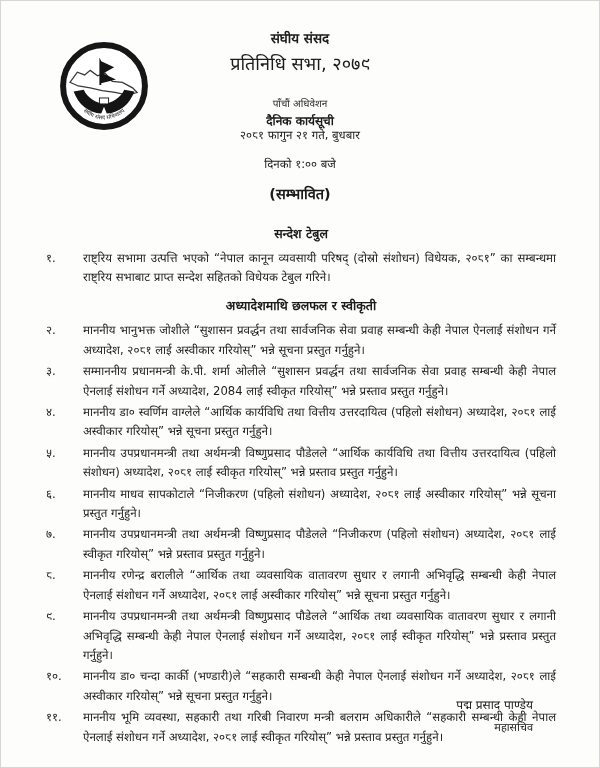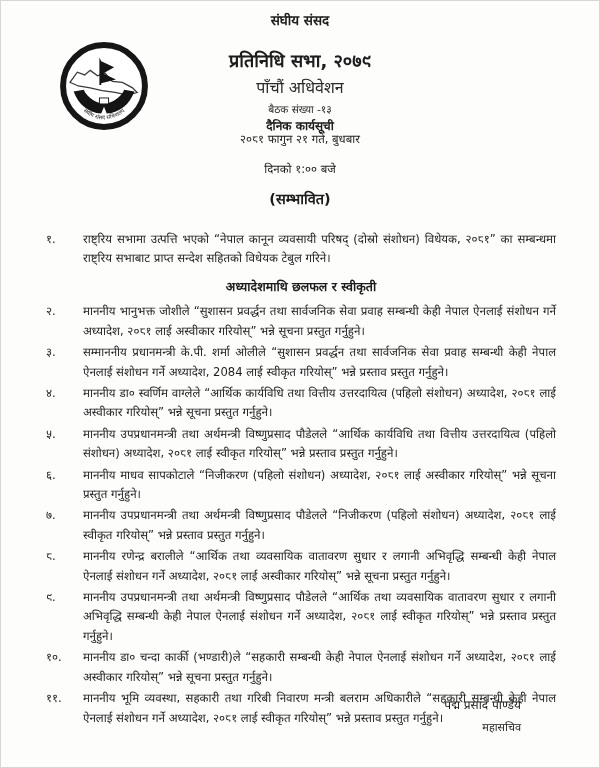--- a/index.html
+++ b/index.html
@@ -14,24 +14,24 @@
     color:#1c1c1c;
     overflow:hidden;
   }
   
   .emblem {
     position:absolute; left:55px; top:39px;
     width:96px; height:92px;
   }
   .emblem svg { width:100%; height:100%; }
   
-  .header { padding-top:12px; text-align:center; line-height:1.15; }
+  .header { padding-top:30px; text-align:center; line-height:1.15; }
   .h-org      { font-size:13.5px; font-weight:700; }
-  .h-house    { font-size:18px;   font-weight:700; margin-top:22px; }
-  .h-session  { font-size:16px; margin-top:8px; color:#2a2a2a; }
+  .h-house    { font-size:18px;   font-weight:400; margin-top:7px; }
+  .h-session  { font-size:10px; margin-top:24px; color:#2a2a2a; }
   .h-meeting  { font-size:10.5px; margin-top:5px; color:#2a2a2a; }
   .h-title    { font-size:12px;   font-weight:700; margin-top:5px; }
   .h-date     { font-size:11.5px; }
   .h-time     { font-size:11.5px; margin-top:16px; }
   .h-tentative{ font-size:14.5px; font-weight:700; margin-top:15px; }
   
   .doc-body { margin:22px 43px 0 45px; }
   .section-heading {
     text-align:center; font-size:12.5px; font-weight:700;
     margin:0 0 7px 0;
@@ -39,21 +39,21 @@
   .section-heading.second { margin-top:10px; }
   .agenda-item {
     display:flex; align-items:flex-start;
     font-size:11.6px; line-height:19.4px;
     margin-bottom:2px;
   }
   .agenda-item .num  { flex:0 0 37px; }
   .agenda-item .text { flex:1; text-align:justify; text-justify:inter-word; }
   
   .signature-block {
-    position:absolute; top:697px; right:78px;
+    position:absolute; top:697px; right:66px;
     text-align:center; font-size:12px; line-height:1.2;
   }
   .sig-title { margin-top:9px; font-size:11px;text-align:right; }
 </style>
 </head>
 <body>
 
 <div class="page">
 
   <div class="emblem">
@@ -72,29 +72,29 @@
       <text font-size="6" fill="#1c1c1c">
         <textPath href="#emblem-arc" startOffset="50%" text-anchor="middle">संघीय संसद सचिवालय</textPath>
       </text>
     </svg>
   </div>
 
   <div class="header">
     <div class="h-org">संघीय संसद</div>
     <div class="h-house">प्रतिनिधि सभा, २०७९</div>
     <div class="h-session">पाँचौं अधिवेशन</div>
-    <div class="h-meeting">बैठक संख्या -१३</div>
     <div class="h-title">दैनिक कार्यसूची</div>
     <div class="h-date">२०८१ फागुन २१ गते, बुधबार</div>
     <div class="h-time">दिनको १:०० बजे</div>
     <div class="h-tentative">(सम्भावित)</div>
   </div>
 
   <div class="doc-body">
 
+    <div class="section-heading">सन्देश टेबुल</div>
 
     <div class="agenda-item">
       <span class="num">१.</span>
       <span class="text">राष्ट्रिय सभामा उत्पत्ति भएको “नेपाल कानून व्यवसायी परिषद् (दोस्रो संशोधन) विधेयक, २०८१” का सम्बन्धमा राष्ट्रिय सभाबाट प्राप्त सन्देश सहितको विधेयक टेबुल गरिने।</span>
     </div>
 
     <div class="section-heading second">अध्यादेशमाथि छलफल र स्वीकृती</div>
 
     <div class="agenda-item">
       <span class="num">२.</span>

